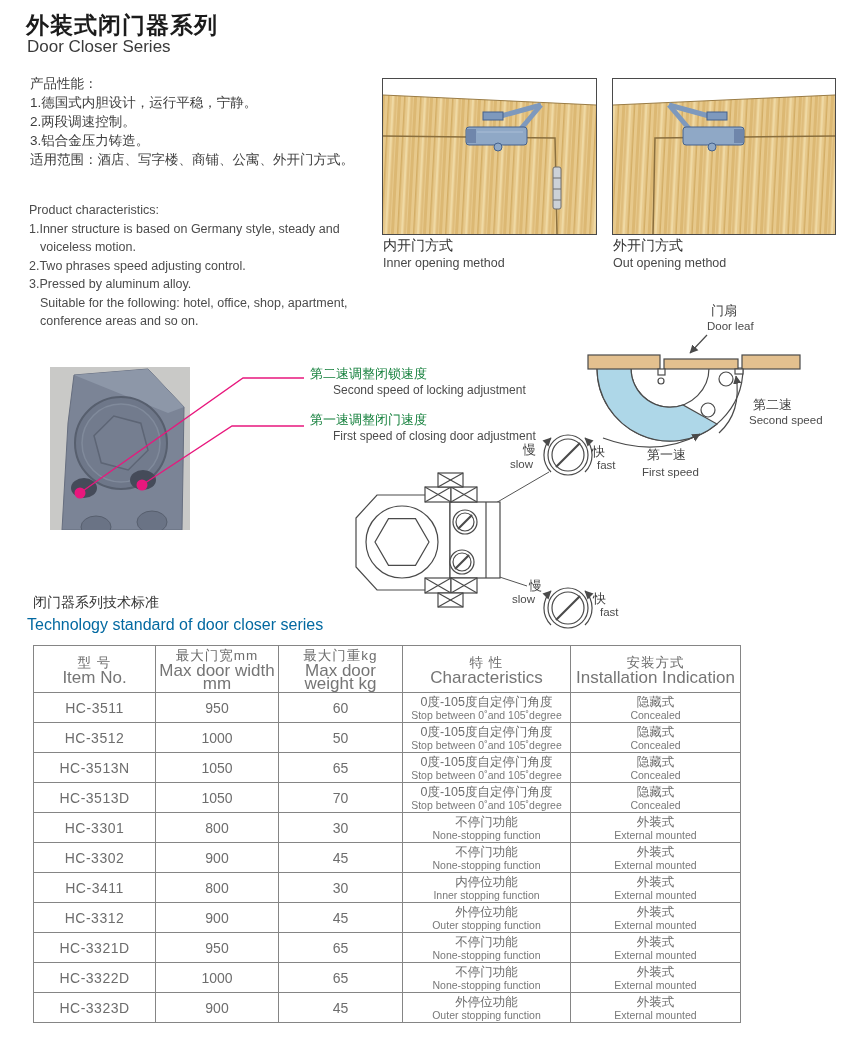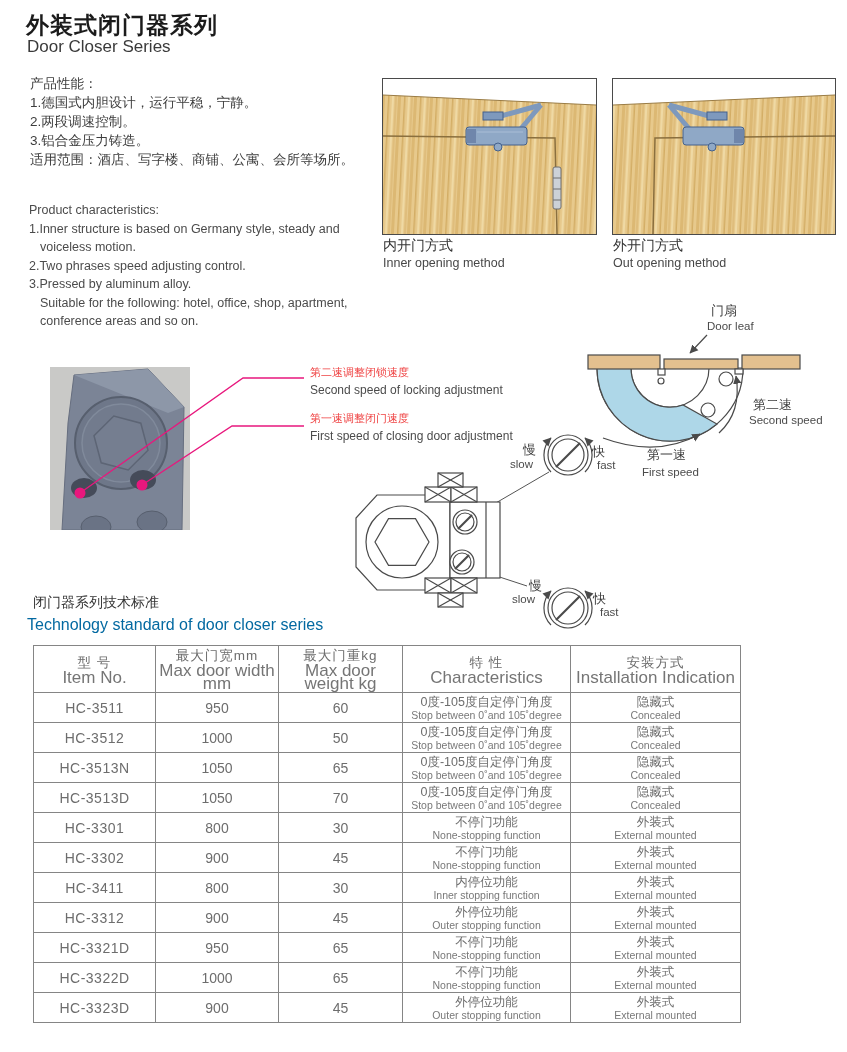--- a/index.html
+++ b/index.html
@@ -14,22 +14,22 @@
   .feat-en{position:absolute;left:29px;top:201px;font-size:12.5px;line-height:18.5px;color:#4b4b4b;width:334px;}
   .feat-en .hang{padding-left:11px;text-indent:-11px;}
   .feat-en .ind{padding-left:11px;}
   
   .fig{position:absolute;border:1px solid #4a4a4a;background:#fff;}
   .cap-zh{font-size:14px;color:#333;}
   .cap-en{font-size:12.5px;color:#474747;}
   
   .photo{position:absolute;left:50px;top:367px;width:140px;height:163px;}
   
-  .c-zh{font-size:11px;color:#ef4444;}
-  .c-en{font-size:12px;color:#4b4b4b;}
+  .c-zh{font-size:13px;color:#15803d;}
+  .c-en{font-size:12px;color:#4b4b4b;margin-left:23px;}
   .d-zh{font-size:13px;color:#3d3d3d;}
   .d-en{font-size:11.5px;color:#4b4b4b;}
   
   .lineart{position:absolute;left:0;top:290px;width:847px;height:360px;pointer-events:none;}
   
   .tbl-title-zh{left:33px;top:594px;font-size:14px;color:#353535;}
   .tbl-title-en{left:27px;top:616px;font-size:16px;color:#0369a1;}
   .tbl-wrap{position:absolute;left:33px;top:645px;width:707px;}
   table.spec{border-collapse:collapse;table-layout:fixed;width:707px;color:#6d6d6d;}
   table.spec th,table.spec td{border:1px solid #858585;text-align:center;vertical-align:middle;padding:1px 2px;overflow:hidden;}
@@ -48,21 +48,21 @@
 <div class="page">
 
   <div class="lbl title-zh">外装式闭门器系列</div>
   <div class="lbl title-en">Door Closer Series</div>
 
   <div class="feat-zh">
     <div>产品性能：</div>
     <div>1.德国式内胆设计，运行平稳，宁静。</div>
     <div>2.两段调速控制。</div>
     <div>3.铝合金压力铸造。</div>
-    <div>适用范围：酒店、写字楼、商铺、公寓、会所等场所。</div>
+    <div>适用范围：酒店、写字楼、商铺、公寓、外开门方式。</div>
   </div>
 
   <div class="feat-en">
     <div>Product characteristics:</div>
     <div class="hang">1.Inner structure is based on Germany style, steady and voiceless motion.</div>
     <div class="hang">2.Two phrases speed adjusting control.</div>
     <div class="hang">3.Pressed by aluminum alloy.</div>
     <div class="ind">Suitable for the following: hotel, office, shop, apartment, conference areas and so on.</div>
   </div>
 

